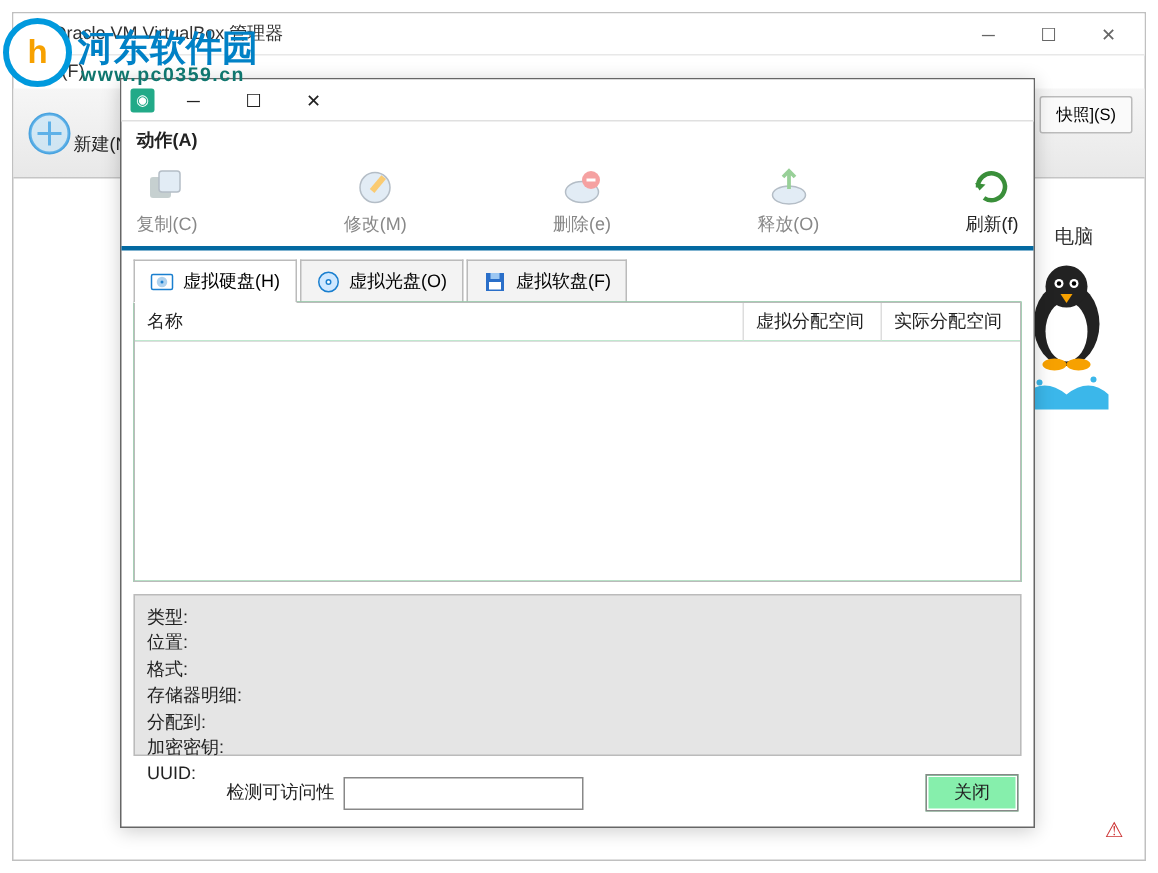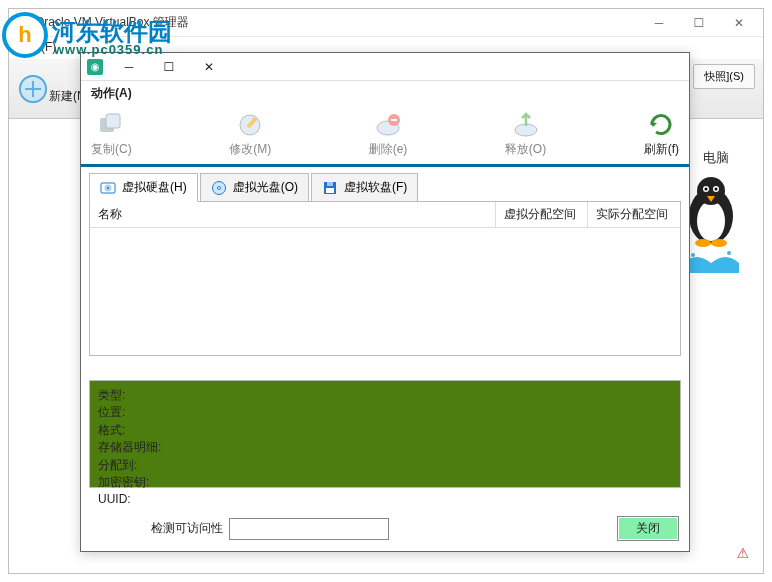--- a/index.html
+++ b/index.html
@@ -52,21 +52,21 @@
 
 .dlg-body { flex: 1; margin: 0 8px 4px; border: 1px solid #bbb; background: #22c55e; display: flex; flex-direction: column; }
 .list-header { display: flex; border-bottom: 1px solid #ddd; }
 .list-header .col { padding: 4px 8px; border-right: 1px solid #ddd; background: #fff; font-size: 12px; color: #222; }
 .list-header .col:last-child { border-right: none; }
 .list-header .col.name { flex: 1; }
 .list-header .col.vsize { width: 92px; }
 .list-header .col.asize { width: 92px; }
 .list-body { flex: 1; background: #fff; }
 
-.details-box { margin: 20px 8px; border: 1px solid #bbb; padding: 6px 8px; height: 108px; background: #4d7c0f; }
+.details-box { margin: 4px 8px; border: 1px solid #bbb; padding: 6px 8px; height: 108px; background: #e5e5e5; }
 .details-box .drow { color: #222; line-height: 1.45; font-size: 12px; }
 
 .dlg-footer { display: flex; align-items: center; padding: 8px 10px 10px; gap: 6px; }
 .dlg-footer .access-label { color: #222; margin-left: 60px; }
 .dlg-footer .access-box { width: 160px; height: 22px; border: 1px solid #888; background: #fff; }
 .dlg-footer .spacer { flex: 1; }
 .dlg-footer .fbtn { padding: 3px 18px; border: 1px solid #888; background: #86efac; box-shadow: inset 0 0 0 1px #fff; color: #222; }
 
 
 .status-corner { position: absolute; bottom: 12px; right: 14px; color: #c33; font-size: 14px; }

